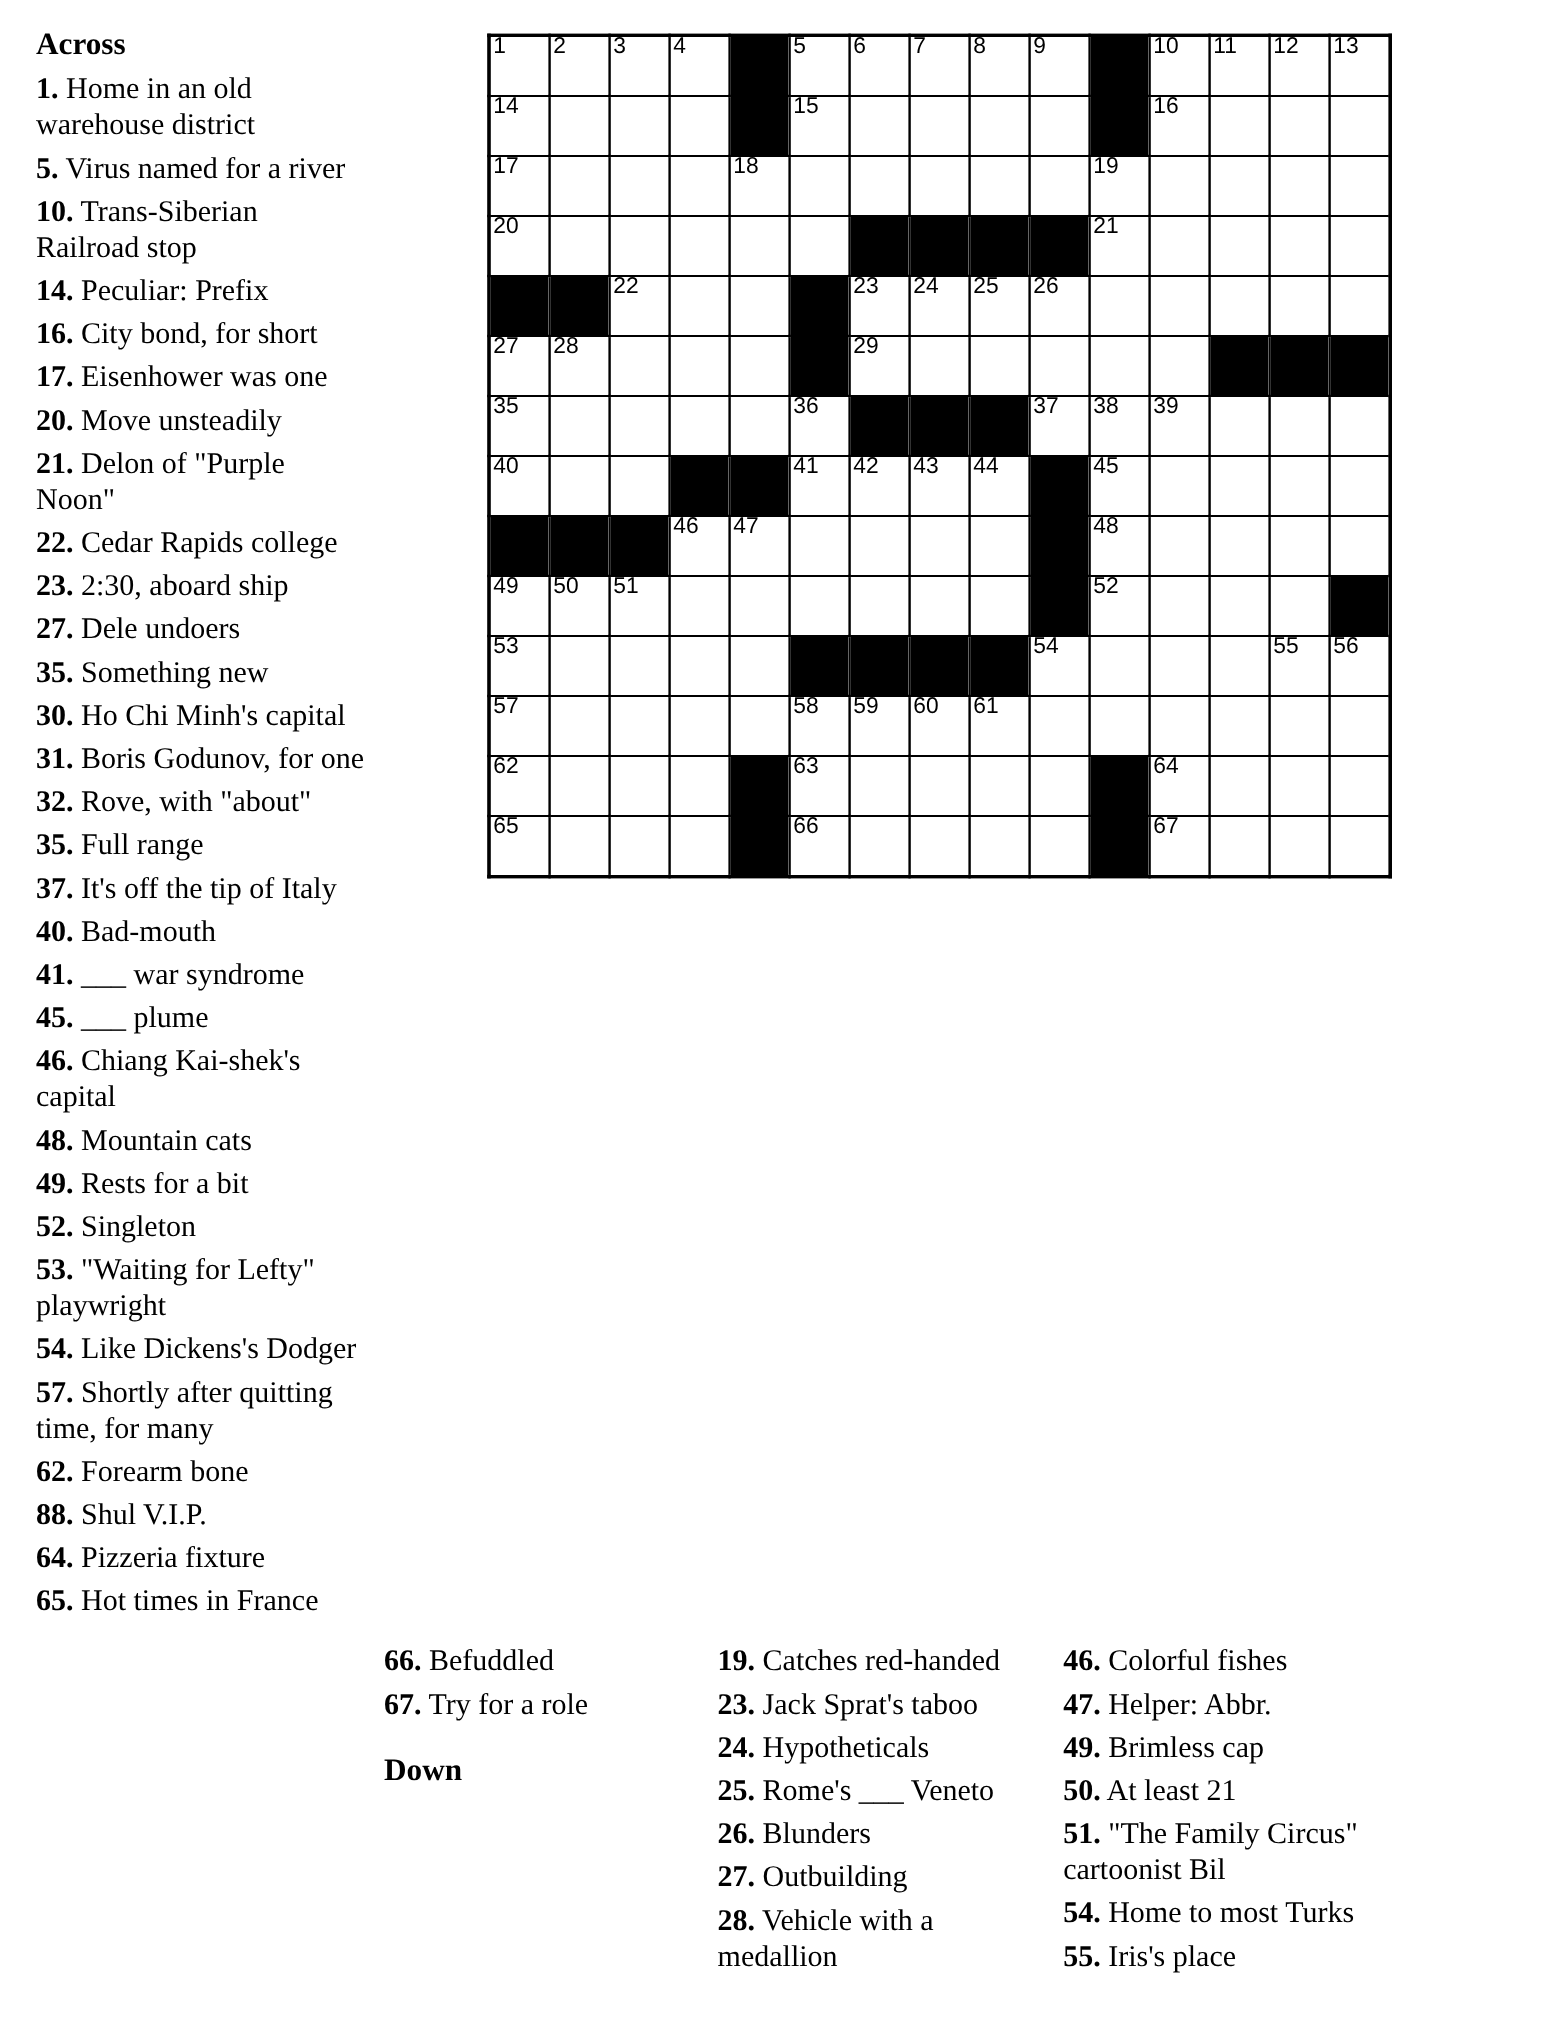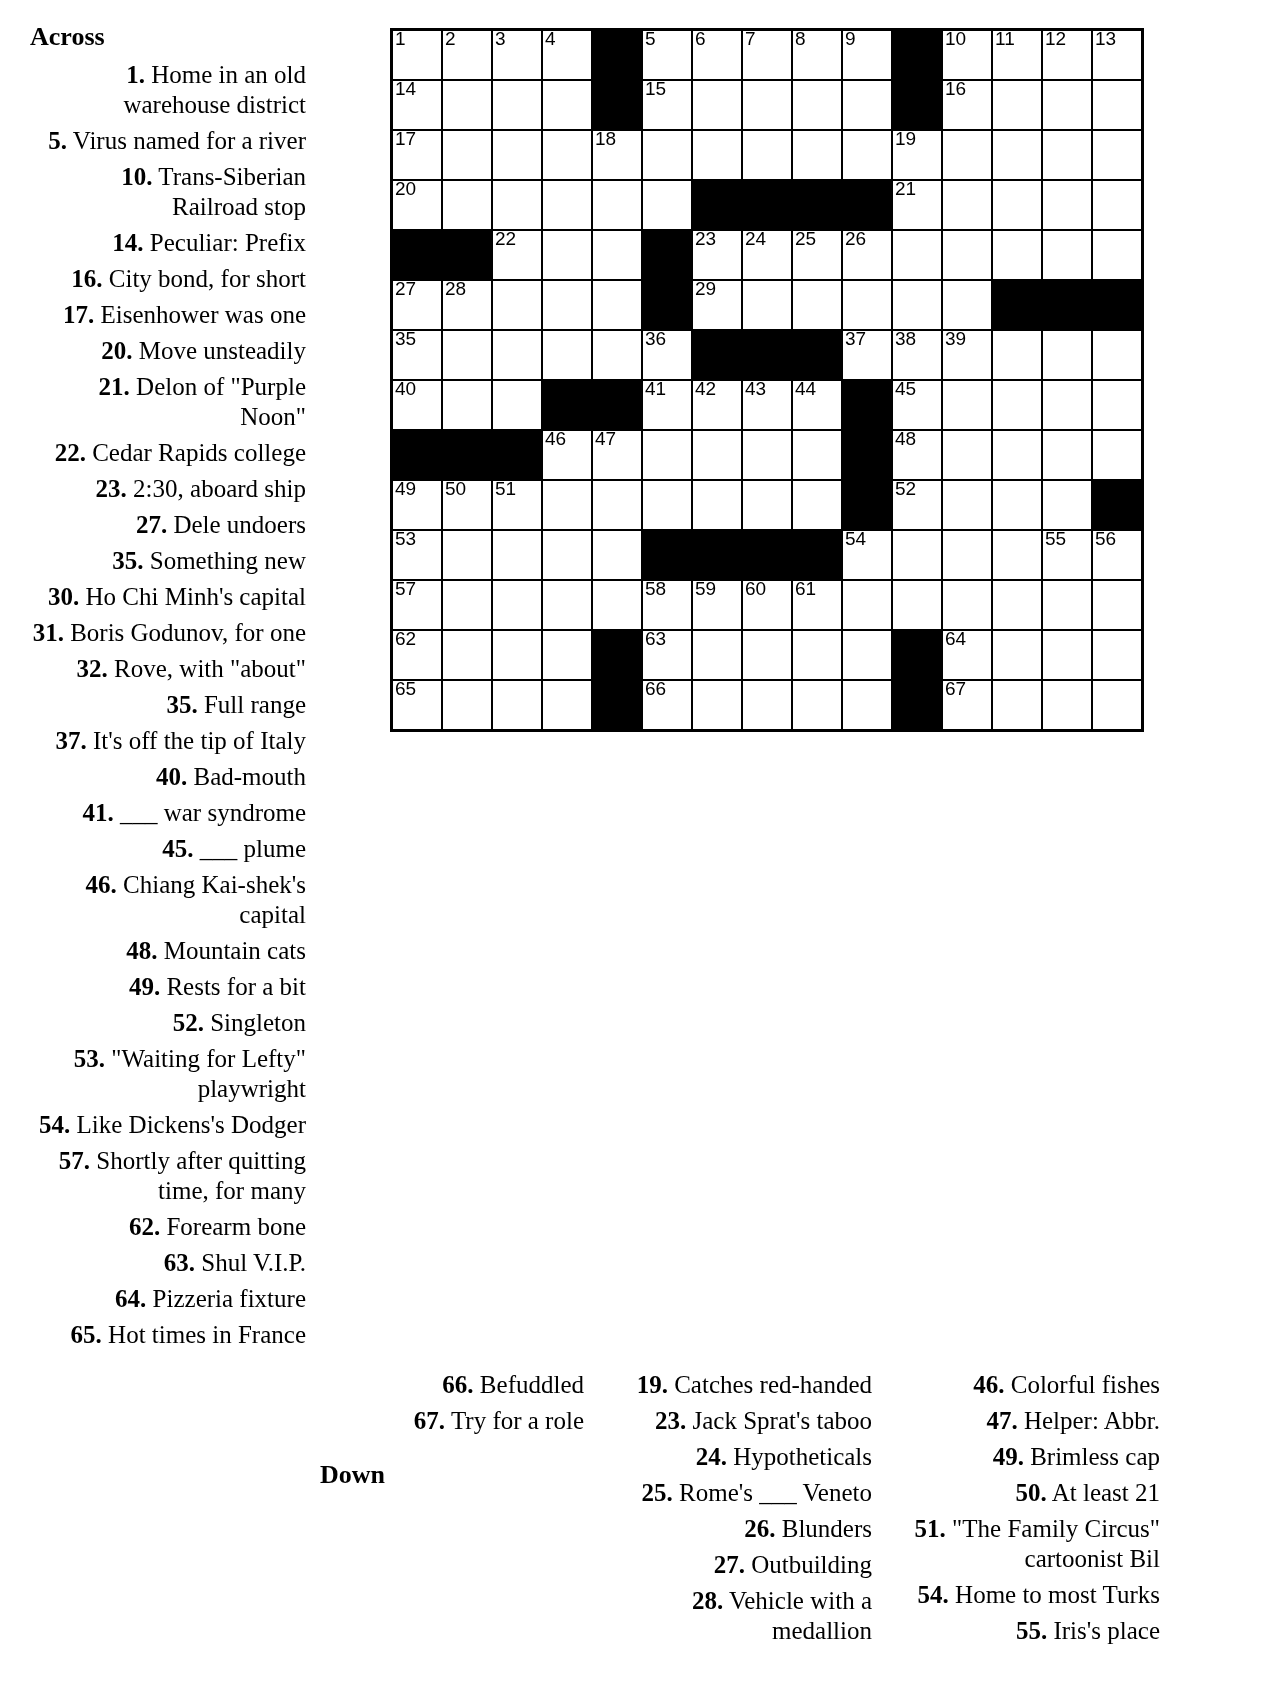--- a/index.html
+++ b/index.html
@@ -22,21 +22,21 @@
     position: relative;
     width: 1284px;
     height: 1700px;
     box-sizing: border-box;
     padding: 22px 30px 0 30px;
   }
 
   #top-section {
     display: flex;
     align-items: flex-start;
-    gap: 0px;
+    gap: 16px;
   }
 
   #across-col-1 {
     width: 290px;
     flex: 0 0 290px;
     padding-right: 14px;
     box-sizing: border-box;
   }
 
   #grid-wrap {
@@ -50,21 +50,20 @@
     font-size: 26px;
     line-height: 1.18;
     margin: 0 0 7px 0;
   }
 
   .clue {
     font-size: 25px;
     line-height: 1.20;
     margin: 0 0 6px 0;
     text-indent: 0;
-    text-align: right;
   }
   .clue .num {
     font-weight: bold;
   }
 
   
   table.grid {
     border-collapse: collapse;
     border-spacing: 0;
     background: #ffffff;
@@ -149,21 +148,21 @@
           <div class="clue"><span class="num">41.</span><span> ___ war syndrome</span></div>
           <div class="clue"><span class="num">45.</span><span> ___ plume</span></div>
           <div class="clue"><span class="num">46.</span><span> Chiang Kai-shek's capital</span></div>
           <div class="clue"><span class="num">48.</span><span> Mountain cats</span></div>
           <div class="clue"><span class="num">49.</span><span> Rests for a bit</span></div>
           <div class="clue"><span class="num">52.</span><span> Singleton</span></div>
           <div class="clue"><span class="num">53.</span><span> "Waiting for Lefty" playwright</span></div>
           <div class="clue"><span class="num">54.</span><span> Like Dickens's Dodger</span></div>
           <div class="clue"><span class="num">57.</span><span> Shortly after quitting time, for many</span></div>
           <div class="clue"><span class="num">62.</span><span> Forearm bone</span></div>
-          <div class="clue"><span class="num">63.</span><span> Shul V.I.P.</span></div>
+          <div class="clue"><span class="num">88.</span><span> Shul V.I.P.</span></div>
           <div class="clue"><span class="num">64.</span><span> Pizzeria fixture</span></div>
           <div class="clue"><span class="num">65.</span><span> Hot times in France</span></div>
         </div>
     </div>
 
     <div id="grid-wrap">
       <table class="grid" id="grid-table">
         <tbody id="grid-body">
             <tr>
               <td>

